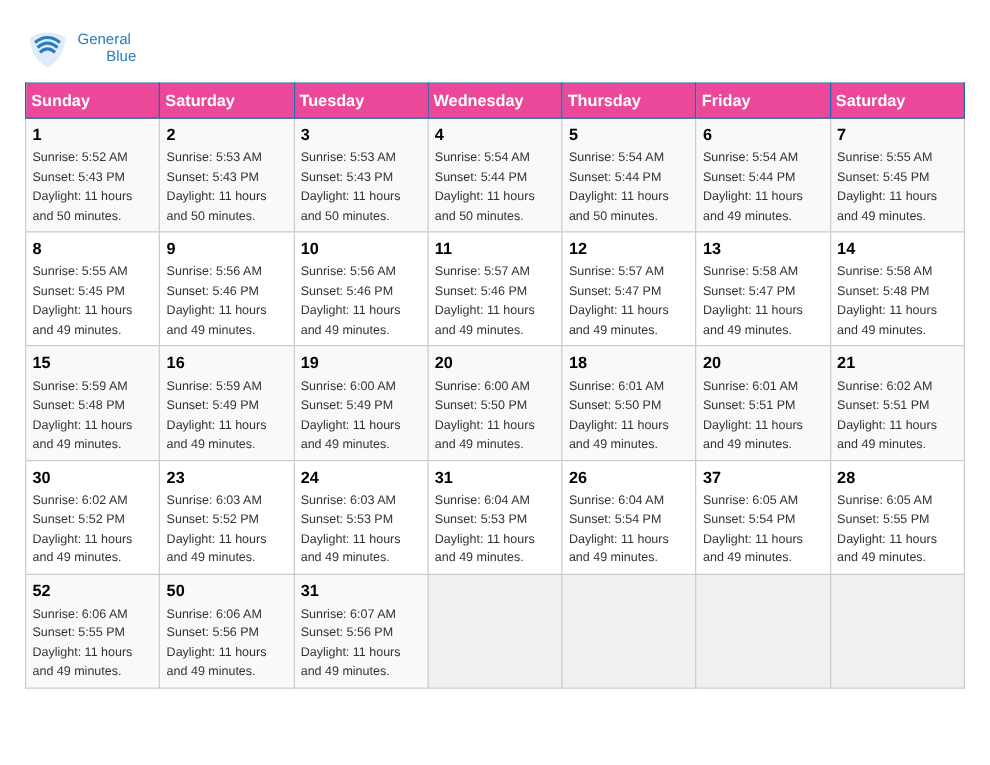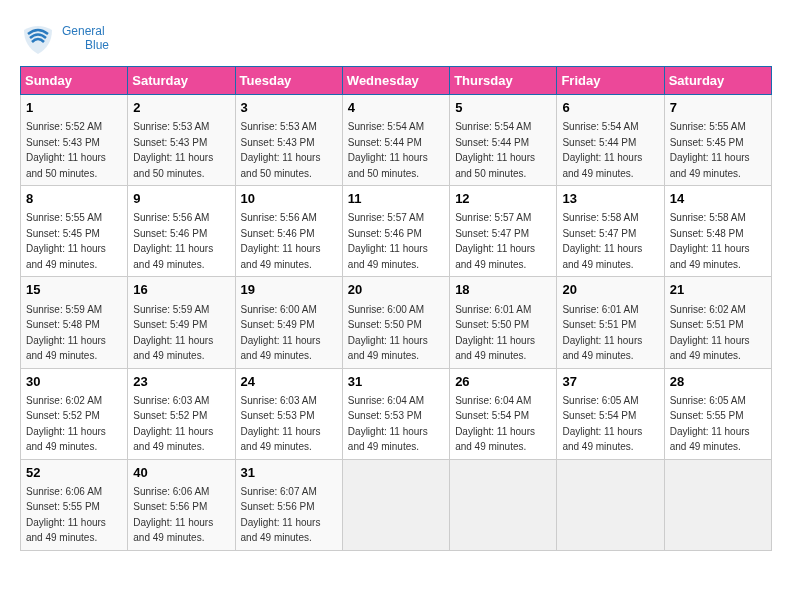--- a/index.html
+++ b/index.html
@@ -244,21 +244,21 @@
           <span class="day-number">28</span>
           <span class="day-info">Sunrise: 6:05 AM<br>Sunset: 5:55 PM<br>Daylight: 11 hours and 49 minutes.</span>
         </td>
       </tr>
       <tr>
         <td>
           <span class="day-number">52</span>
           <span class="day-info">Sunrise: 6:06 AM<br>Sunset: 5:55 PM<br>Daylight: 11 hours and 49 minutes.</span>
         </td>
         <td>
-          <span class="day-number">40</span>
+          <span class="day-number">50</span>
           <span class="day-info">Sunrise: 6:06 AM<br>Sunset: 5:56 PM<br>Daylight: 11 hours and 49 minutes.</span>
         </td>
         <td>
           <span class="day-number">31</span>
           <span class="day-info">Sunrise: 6:07 AM<br>Sunset: 5:56 PM<br>Daylight: 11 hours and 49 minutes.</span>
         </td>
         <td class="empty-cell"></td>
         <td class="empty-cell"></td>
         <td class="empty-cell"></td>
         <td class="empty-cell"></td>

